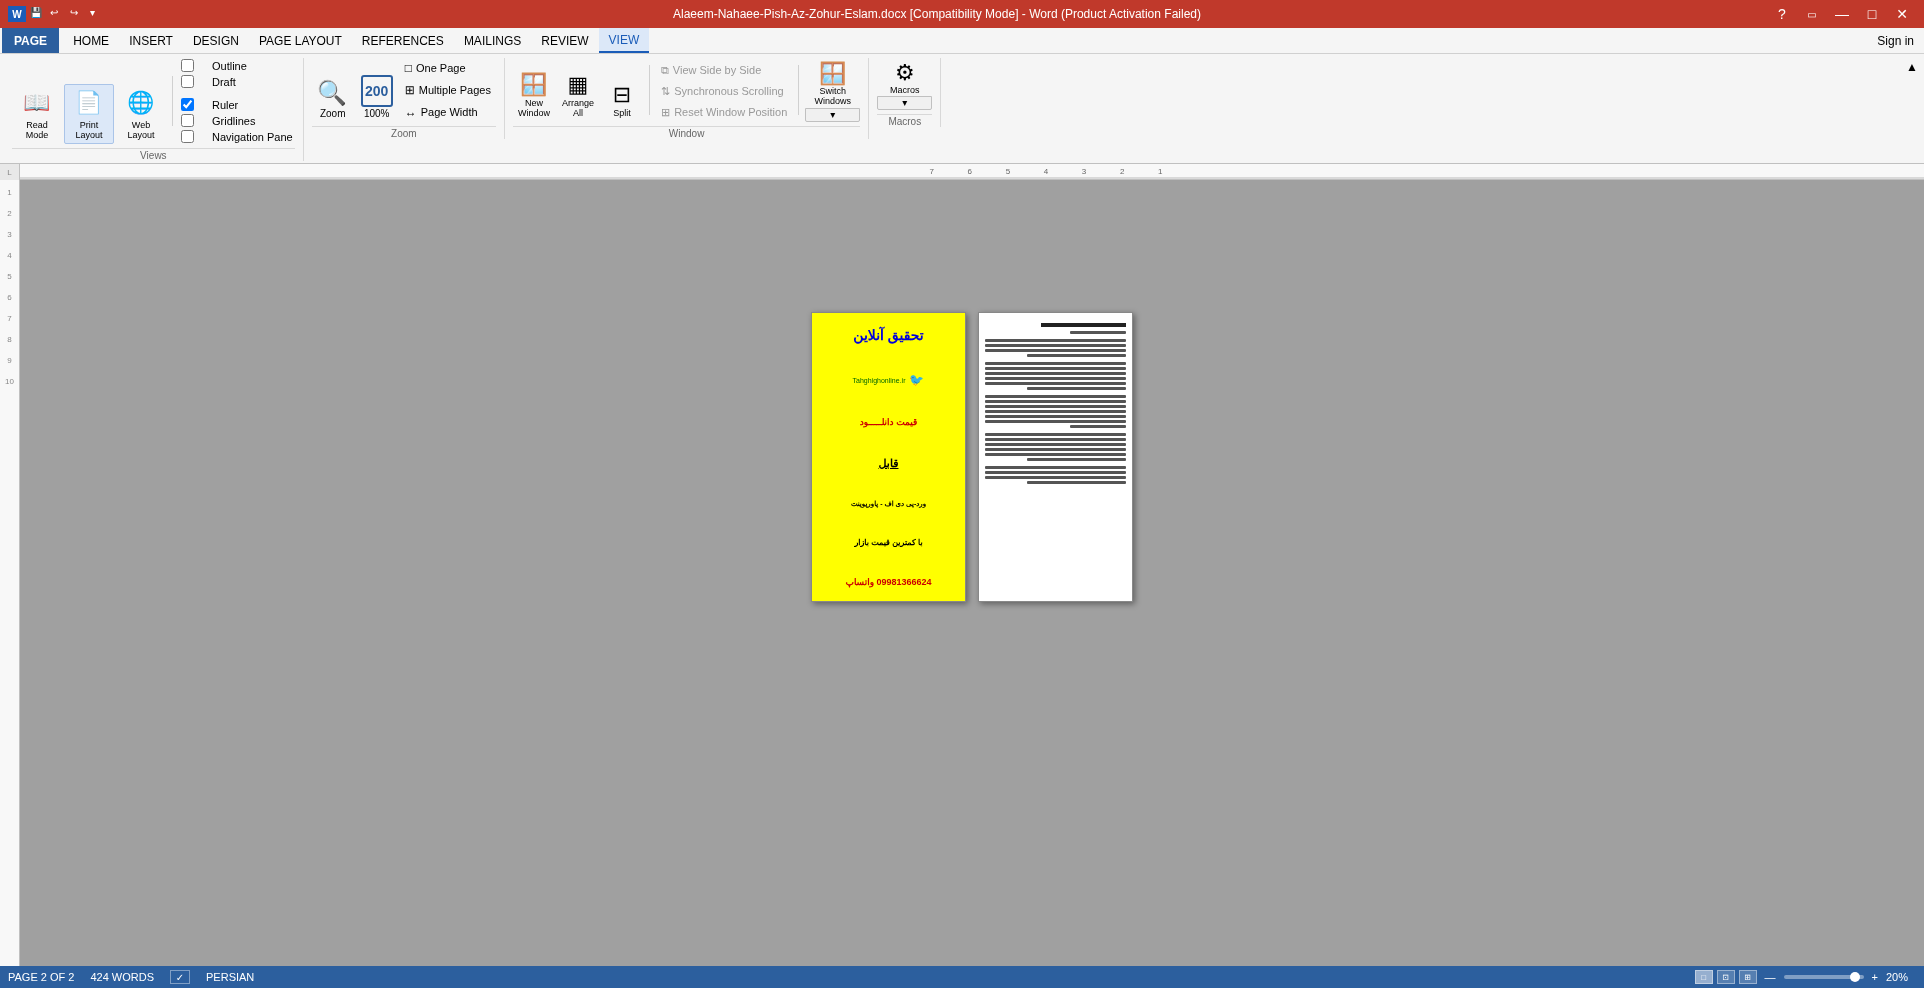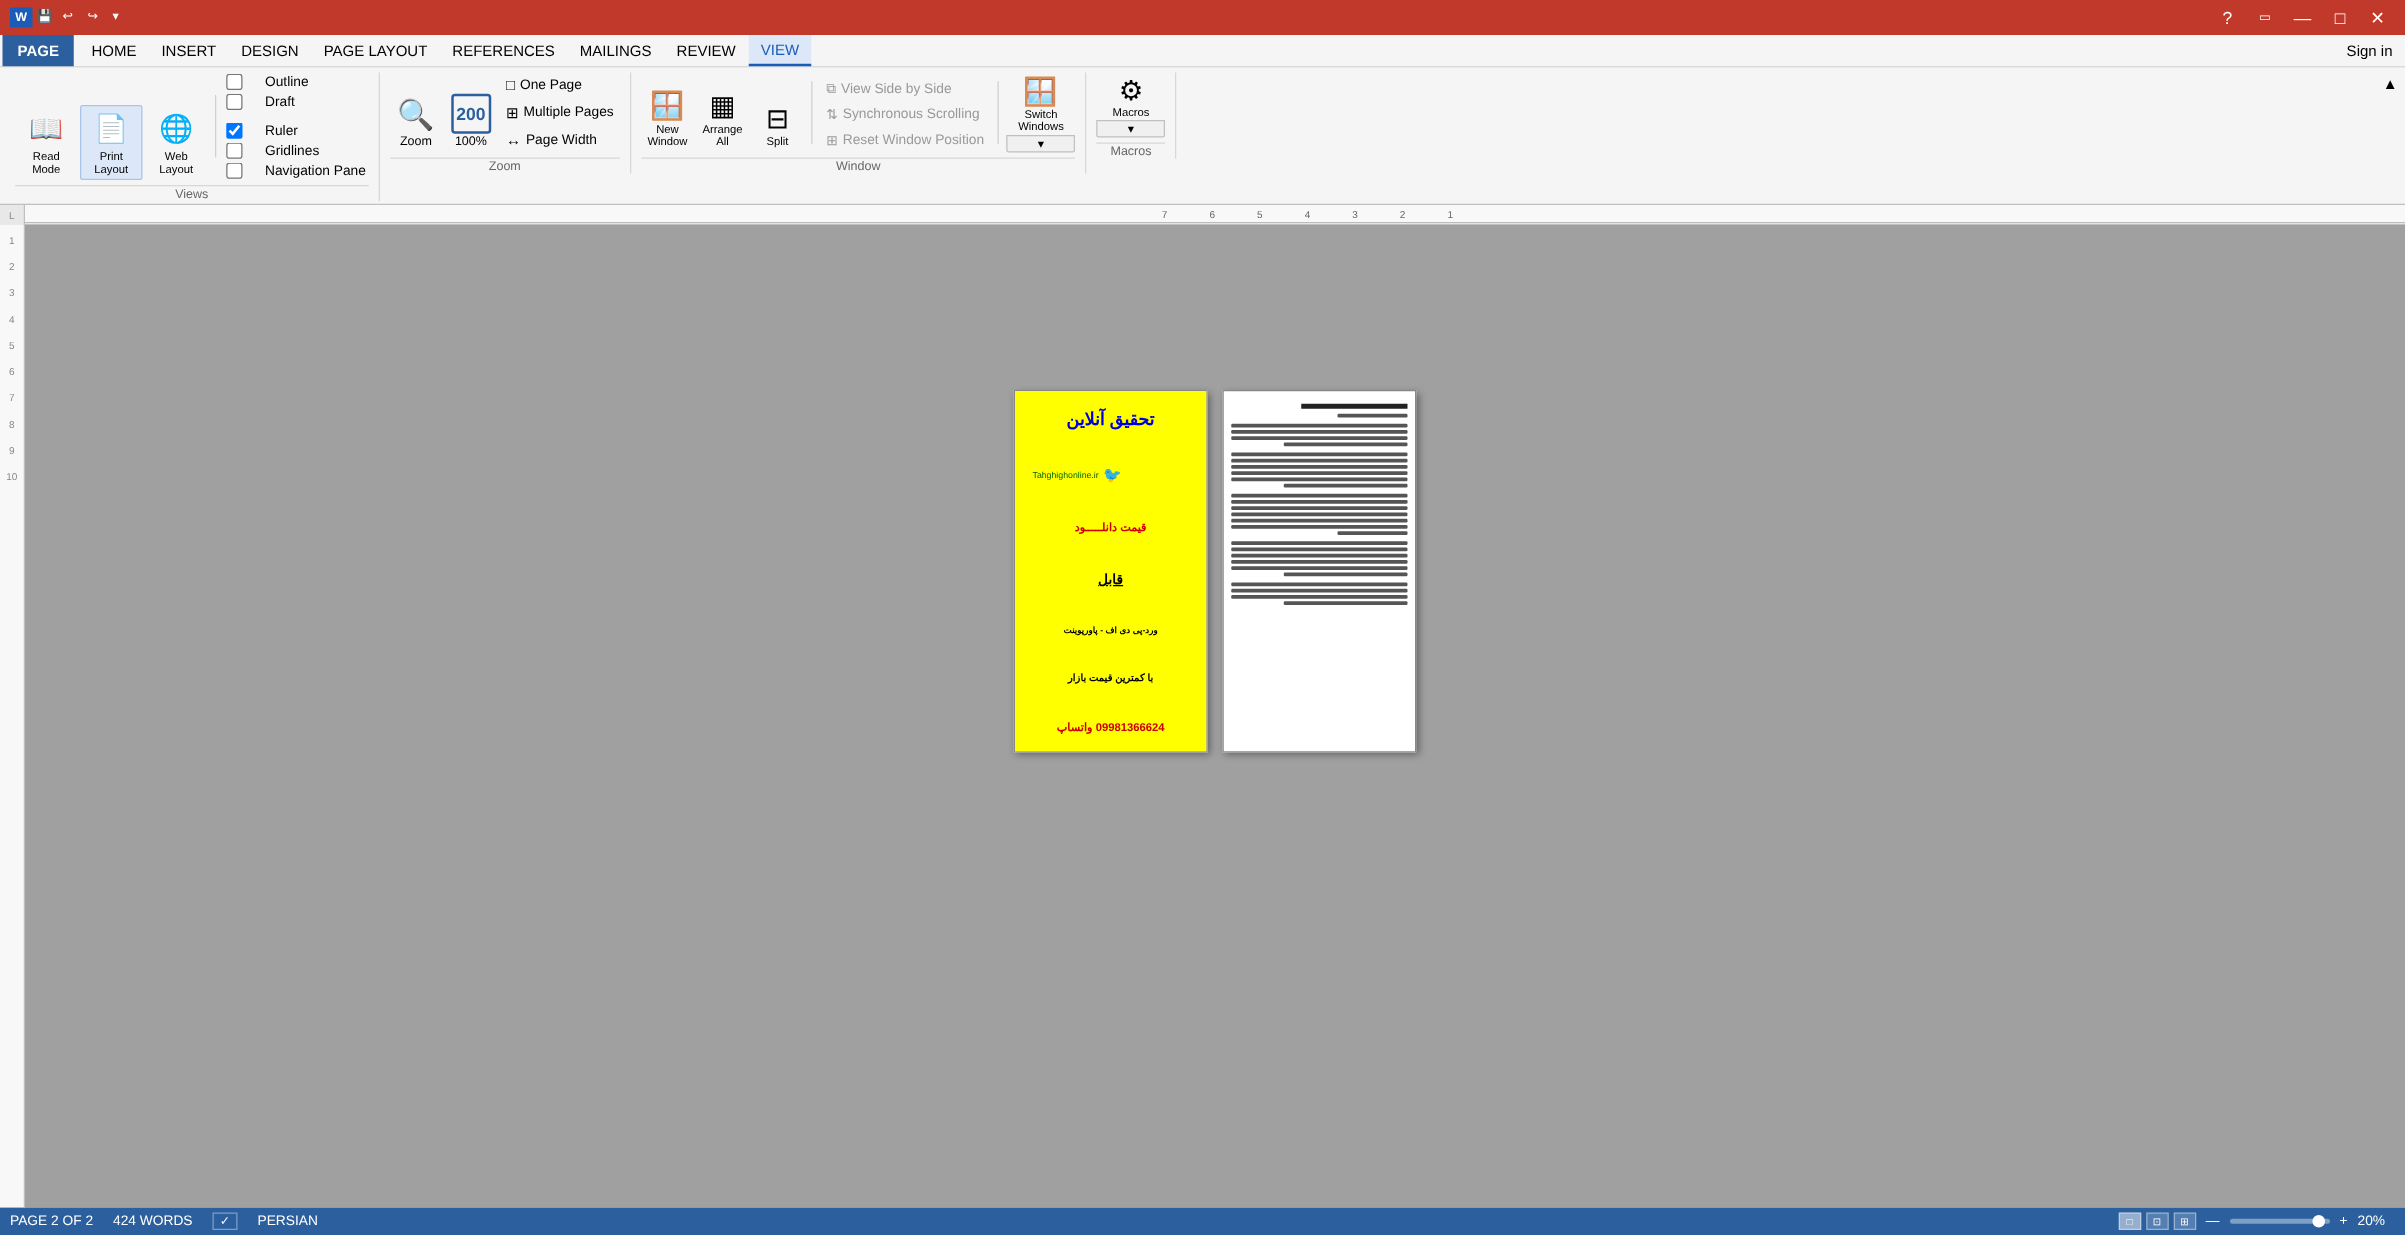--- a/index.html
+++ b/index.html
@@ -229,20 +229,21 @@
 <div class="title-bar">
   <div class="title-bar-left">
     <div class="window-icons">
       <div class="win-icon" style="background:#1a5cb8; color:white; font-size:10px; font-weight:bold; display:flex; align-items:center; justify-content:center; width:18px; height:16px; border:none;">W</div>
       <div class="win-icon" style="background:transparent; border:none; color:white; font-size:10px;">💾</div>
       <div class="win-icon" style="background:transparent; border:none; color:white; font-size:10px;">↩</div>
       <div class="win-icon" style="background:transparent; border:none; color:white; font-size:10px;">↪</div>
       <div class="win-icon" style="background:transparent; border:none; color:white; font-size:10px;">▾</div>
     </div>
   </div>
+  <span class="title-bar-title">Alaeem-Nahaee-Pish-Az-Zohur-Eslam.docx [Compatibility Mode] - Word (Product Activation Failed)</span>
   <div class="title-bar-controls">
     <button class="title-btn">?</button>
     <button class="title-btn" style="font-size:10px;">▭</button>
     <button class="title-btn">—</button>
     <button class="title-btn">□</button>
     <button class="title-btn close">✕</button>
   </div>
 </div>
 
 <div class="menu-bar">
@@ -430,21 +431,21 @@
     </div>
   </div>
 
   <div class="doc-area">
     <div style="height:100px;"></div>
 
     <div class="pages-row">
 
       <div class="page">
         <div class="page-ad">
-          <div style="background:#ffff00; width:100%; height:100%; padding:6px; display:flex; flex-direction:column; justify-content:space-between; min-height:210px;gap:30px;">
+          <div style="background:#ffff00; width:100%; height:100%; padding:6px; display:flex; flex-direction:column; align-items:center; justify-content:space-between; min-height:210px;gap:30px;">
             <div style="color:#0000dd; font-size:14px; font-weight:bold; direction:rtl; text-align:center;">تحقیق آنلاین</div>
             <div style="display:flex; align-items:center; gap:4px;">
               <span style="color:#006600; font-size:7px;">Tahghighonline.ir</span>
               <span style="font-size:12px;">🐦</span>
             </div>
             <div style="color:#cc0000; font-size:9px; font-weight:bold; direction:rtl;">قیمت دانلـــــود</div>
             <div style="color:#000; font-size:11px; font-weight:bold; direction:rtl;text-decoration:underline;">قابل</div>
             <div style="color:#000; font-size:7px; font-weight:bold; direction:rtl;">ورد-پی دی اف - پاورپوینت</div>
             <div style="color:#000; font-size:8px; font-weight:bold; direction:rtl;">با کمترین قیمت بازار</div>
             <div style="color:#cc0000; font-size:9px; font-weight:bold; direction:rtl;">

